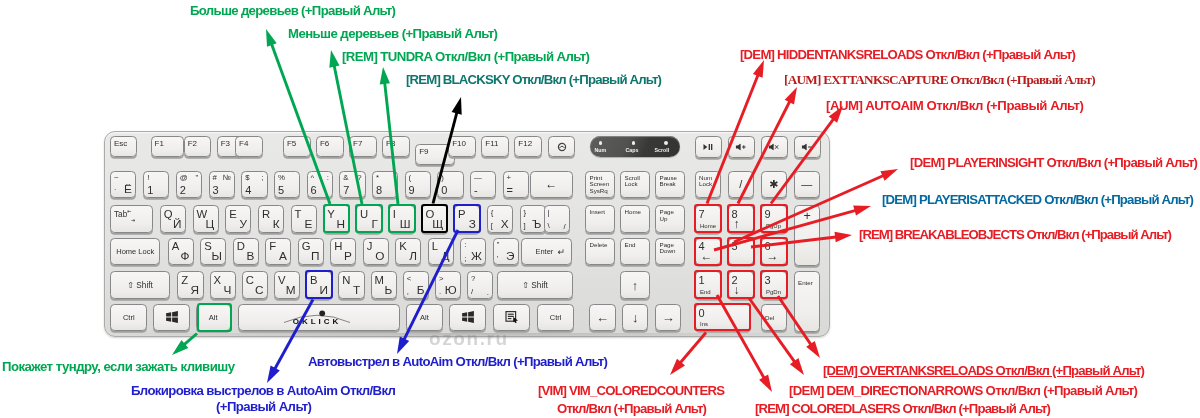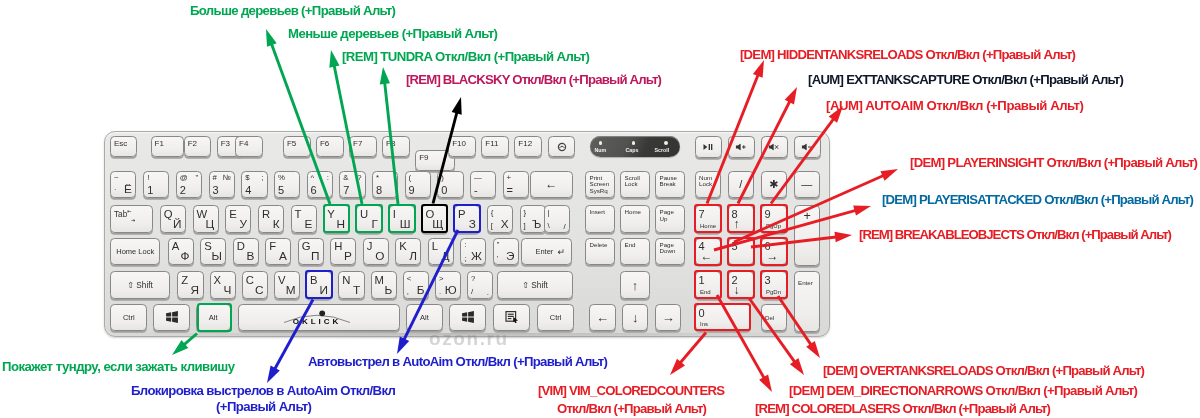--- a/index.html
+++ b/index.html
@@ -52,21 +52,21 @@
   </div>
 <div class="k " style="left:315.95px;top:136.3px;width:27.7px;height:20.5px">
     <span class="tl f">F6</span>
   </div>
 <div class="k " style="left:349.02px;top:136.3px;width:27.7px;height:20.5px">
     <span class="tl f">F7</span>
   </div>
 <div class="k " style="left:382.09000000000003px;top:136.3px;width:27.7px;height:20.5px">
     <span class="tl f">F8</span>
   </div>
-<div class="k " style="left:415.15999999999997px;top:150px;width:40px;height:20.5px">
+<div class="k " style="left:415.15999999999997px;top:144px;width:40px;height:20.5px">
     <span class="tl f">F9</span>
   </div>
 <div class="k " style="left:448.23px;top:136.3px;width:27.7px;height:20.5px">
     <span class="tl f">F10</span>
   </div>
 <div class="k " style="left:481.29999999999995px;top:136.3px;width:27.7px;height:20.5px">
     <span class="tl f">F11</span>
   </div>
 <div class="k " style="left:514.37px;top:136.3px;width:27.7px;height:20.5px">
     <span class="tl f">F12</span>
@@ -528,27 +528,27 @@
     <line x1="717" y1="295" x2="765.1" y2="379.8" stroke="#e71d25" stroke-width="2.9"></line>
     <polygon points="772.0,392.0 759.1,379.8 768.1,374.6" fill="#e71d25"></polygon>
     <line x1="749" y1="298" x2="795.9" y2="363.6" stroke="#e71d25" stroke-width="2.9"></line>
     <polygon points="804.0,375.0 789.9,364.2 798.4,358.1" fill="#e71d25"></polygon>
     <line x1="778" y1="296" x2="812.1" y2="346.4" stroke="#e71d25" stroke-width="2.9"></line>
     <polygon points="820.0,358.0 806.2,346.8 814.8,341.0" fill="#e71d25"></polygon>
   </svg>
 <div class="lbl" id="L0" style="left:190px;top:4.0px;color:#00a651;letter-spacing:-0.686px;">Больше деревьев (+Правый Альт)</div>
 <div class="lbl" id="L1" style="left:288px;top:27.0px;color:#00a651;letter-spacing:-0.573px;">Меньше деревьев (+Правый Альт)</div>
 <div class="lbl" id="L2" style="left:342px;top:50.0px;color:#00a651;letter-spacing:-0.579px;">[REM] TUNDRA Откл/Вкл (+Правый Альт)</div>
-<div class="lbl" id="L3" style="left:406px;top:73.0px;color:#be185d;letter-spacing:-0.813px;">[REM] BLACKSKY Откл/Вкл (+Правый Альт)</div>
+<div class="lbl" id="L3" style="left:406px;top:73.0px;color:#0f766e;letter-spacing:-0.813px;">[REM] BLACKSKY Откл/Вкл (+Правый Альт)</div>
 <div class="lbl" id="L4" style="left:740px;top:47.5px;color:#e71d25;letter-spacing:-0.778px;">[DEM] HIDDENTANKSRELOADS Откл/Вкл (+Правый Альт)</div>
-<div class="lbl" id="L5" style="left:808px;top:72.5px;color:#0f172a;letter-spacing:-0.719px;">[AUM] EXTTANKSCAPTURE Откл/Вкл (+Правый Альт)</div>
+<div class="lbl" id="L5" style="left:784px;top:72.5px;color:#b91c1c;letter-spacing:-0.719px;font-family:Liberation Serif, serif;">[AUM] EXTTANKSCAPTURE Откл/Вкл (+Правый Альт)</div>
 <div class="lbl" id="L6" style="left:826px;top:98.5px;color:#e71d25;letter-spacing:-0.461px;">[AUM] AUTOAIM Откл/Вкл (+Правый Альт)</div>
 <div class="lbl" id="L7" style="left:910px;top:156.0px;color:#e71d25;letter-spacing:-0.734px;">[DEM] PLAYERINSIGHT Откл/Вкл (+Правый Альт)</div>
 <div class="lbl" id="L8" style="left:882px;top:193.0px;color:#0369a1;letter-spacing:-0.808px;">[DEM] PLAYERISATTACKED Откл/Вкл (+Правый Альт)</div>
 <div class="lbl" id="L9" style="left:859px;top:227.5px;color:#e71d25;letter-spacing:-1.003px;">[REM] BREAKABLEOBJECTS Откл/Вкл (+Правый Альт)</div>
 <div class="lbl" id="L10" style="left:2px;top:359.5px;color:#00a651;letter-spacing:-0.534px;">Покажет тундру, если зажать кливишу</div>
 <div class="lbl" id="L11" style="left:131px;top:383.5px;color:#1e1ecd;letter-spacing:-0.642px;">Блокировка выстрелов в AutoAim Откл/Вкл</div>
 <div class="lbl" id="L12" style="left:216px;top:400.0px;color:#1e1ecd;letter-spacing:-0.601px;">(+Правый Альт)</div>
 <div class="lbl" id="L13" style="left:308px;top:355.0px;color:#1e1ecd;letter-spacing:-0.691px;">Автовыстрел в AutoAim Откл/Вкл (+Правый Альт)</div>
 <div class="lbl" id="L14" style="left:538px;top:383.5px;color:#e71d25;letter-spacing:-0.817px;">[VIM] VIM_COLOREDCOUNTERS</div>
 <div class="lbl" id="L15" style="left:557px;top:402.0px;color:#e71d25;letter-spacing:-0.803px;">Откл/Вкл (+Правый Альт)</div>
-<div class="lbl" id="L16" style="left:823px;top:364.0px;color:#e71d25;letter-spacing:-0.830px;">[DEM] OVERTANKSRELOADS Откл/Вкл (+Правый Альт)</div>
+<div class="lbl" id="L16" style="left:823px;top:364.0px;color:#e71d25;letter-spacing:-0.830px;text-decoration:underline;">[DEM] OVERTANKSRELOADS Откл/Вкл (+Правый Альт)</div>
 <div class="lbl" id="L17" style="left:789px;top:383.5px;color:#e71d25;letter-spacing:-0.694px;">[DEM] DEM_DIRECTIONARROWS Откл/Вкл (+Правый Альт)</div>
 <div class="lbl" id="L18" style="left:755px;top:402.0px;color:#e71d25;letter-spacing:-0.869px;">[REM] COLOREDLASERS Откл/Вкл (+Правый Альт)</div>
 </body></html>

